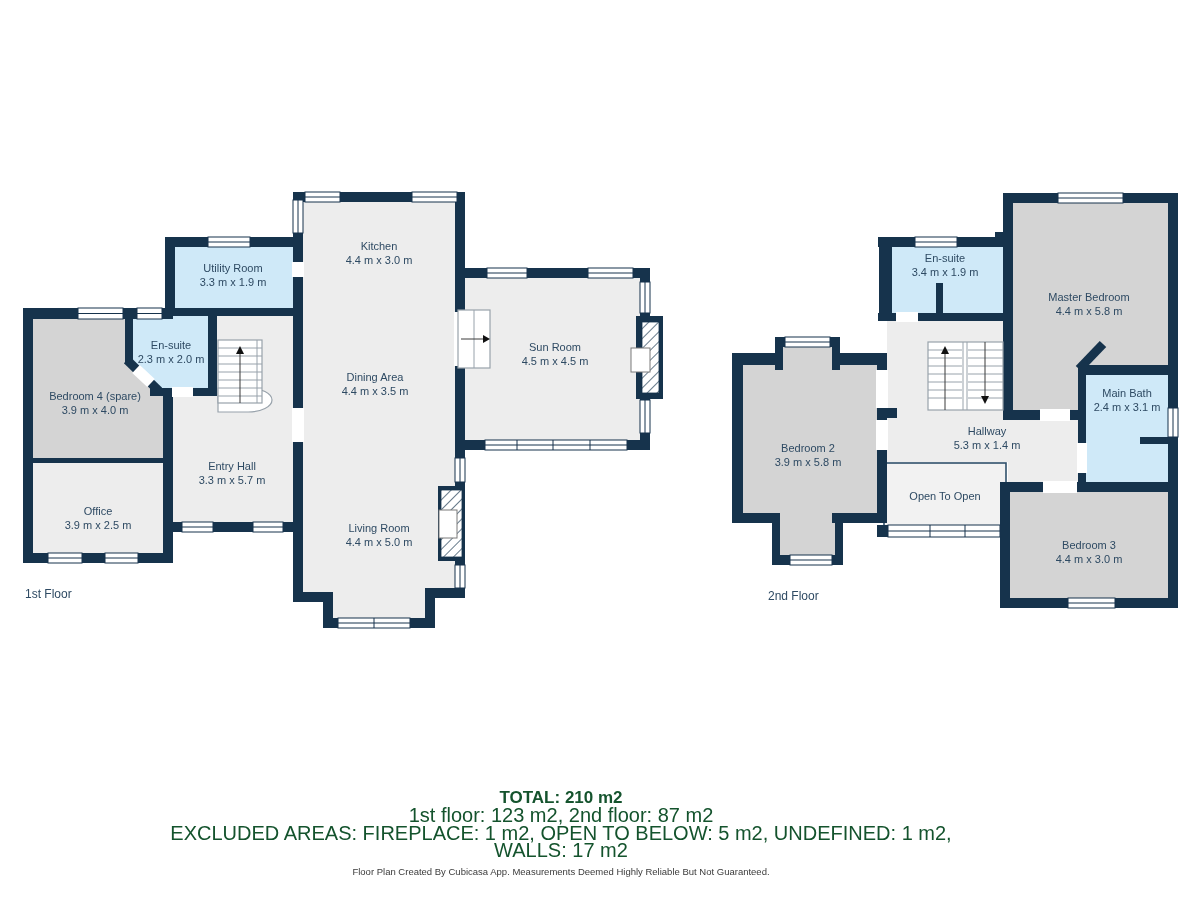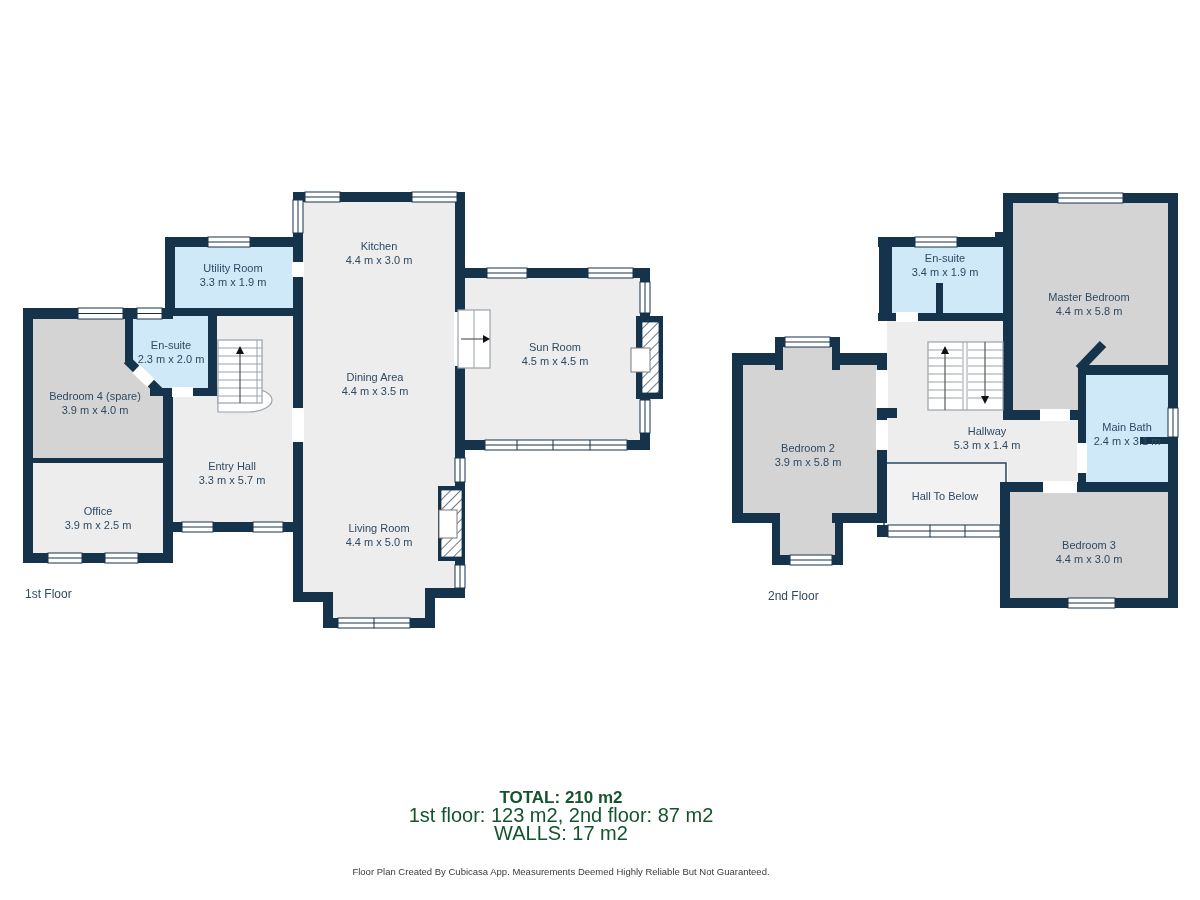--- a/index.html
+++ b/index.html
@@ -376,36 +376,37 @@
   <div>4.4 m x 5.8 m</div>
 </div>
 <div class="rl" style="left:808px;top:441px">
   <div>Bedroom 2</div>
   <div>3.9 m x 5.8 m</div>
 </div>
 <div class="rl" style="left:987px;top:424px">
   <div>Hallway</div>
   <div>5.3 m x 1.4 m</div>
 </div>
-<div class="rl" style="left:1127px;top:420px">
+<div class="rl" style="left:1127px;top:386px">
   <div>Main Bath</div>
   <div>2.4 m x 3.1 m</div>
 </div>
 <div class="rl" style="left:945px;top:489px">
-  <div>Hall To Below</div>
+  <div>Open To Open</div>
   <div></div>
 </div>
 <div class="rl" style="left:1089px;top:538px">
   <div>Bedroom 3</div>
   <div>4.4 m x 3.0 m</div>
 </div>
 
 <div class="fltag" style="left:25px;top:587px">1st Floor</div>
 <div class="fltag" style="left:768px;top:589px">2nd Floor</div>
 
 <div class="summary">
   <p class="s-total">TOTAL: 210 m2</p>
   <p class="s-line">1st floor: 123 m2, 2nd floor: 87 m2</p>
+  <p class="s-line">EXCLUDED AREAS: FIREPLACE: 1 m2, OPEN TO BELOW: 5 m2, UNDEFINED: 1 m2,</p>
   <p class="s-line">WALLS: 17 m2</p>
 </div>
 <div class="s-credit">Floor Plan Created By Cubicasa App. Measurements Deemed Highly Reliable But Not Guaranteed.</div>
 
 </div>
 
 </body></html>

